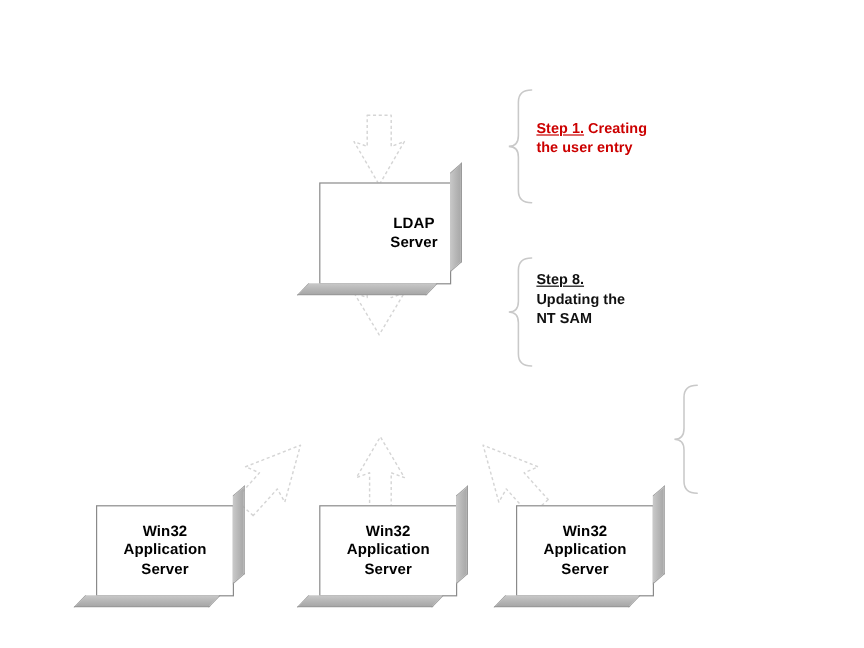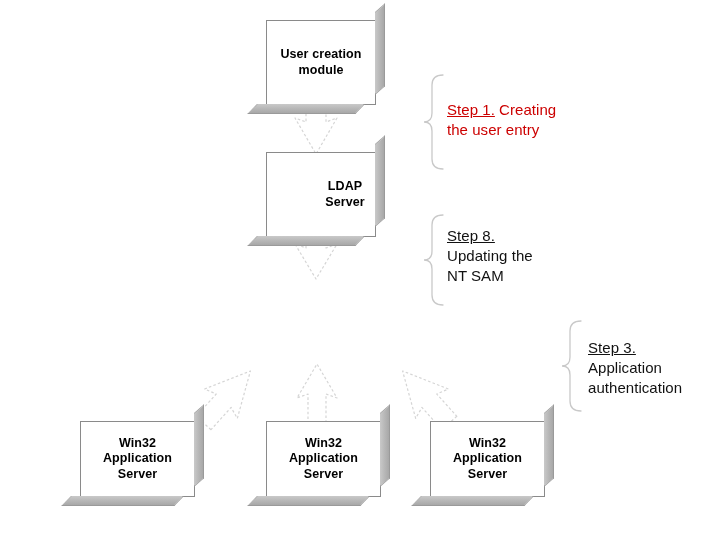--- a/index.html
+++ b/index.html
@@ -83,22 +83,22 @@
   
   .bracket {
     position: absolute;
     z-index: 3;
   }
   .bracket svg { display: block; }
 
   
   .step-text {
     position: absolute;
-    font-size: 15px;
-    font-weight: normal;
+    font-size: 12px;
+    font-weight: bold;
     line-height: 1.32;
     letter-spacing: 0.05px;
     z-index: 6;
   }
   .step-text .step-head {
     text-decoration: underline;
   }
   .step-red { color: #cc0000; }
   .step-black { color: #111111; }
 </style>
@@ -134,24 +134,20 @@
   </div>
 
   <div class="arrow" style="left:392px; top:358px;">
     <svg width="68" height="78" viewBox="0 0 68 78">
       <g transform="rotate(-42 34 39)">
         <path d="M24 4 L44 4 L44 34 L56 30 L34 74 L12 30 L24 34 Z" transform="rotate(180 34 39)" fill="#ffffff" stroke="#d5d5d5" stroke-width="1.2" stroke-dasharray="2.6 2.2" stroke-linejoin="round"></path>
       </g>
     </svg>
   </div>
 
-  <div class="box" style="left:266px; top:20px; width:110px; height:85px;">
-    <span class="box-label">User creation
-module</span>
-  </div>
 
   <div class="box" style="left:266px; top:152px; width:110px; height:85px;padding-left:48px;">
     <span class="box-label">LDAP
 Server</span>
   </div>
 
 
   <div class="box" style="left:80px; top:421px; width:115px; height:76px;">
     <span class="box-label">Win32 Application
 Server</span>
@@ -189,19 +185,14 @@
     <span class="step-head">Step 1.</span><span> Creating</span><br>
     <span>the user entry</span>
   </div>
 
   <div class="step-text step-black" style="left:447px; top:226px; width:120px;">
     <span class="step-head">Step 8.</span><br>
     <span>Updating the</span><br>
     <span>NT SAM</span>
   </div>
 
-  <div class="step-text step-black" style="left:588px; top:338px; width:128px;">
-    <span class="step-head">Step 3.</span><br>
-    <span>Application</span><br>
-    <span>authentication</span>
-  </div>
 
 </div>
 
 </body></html>

